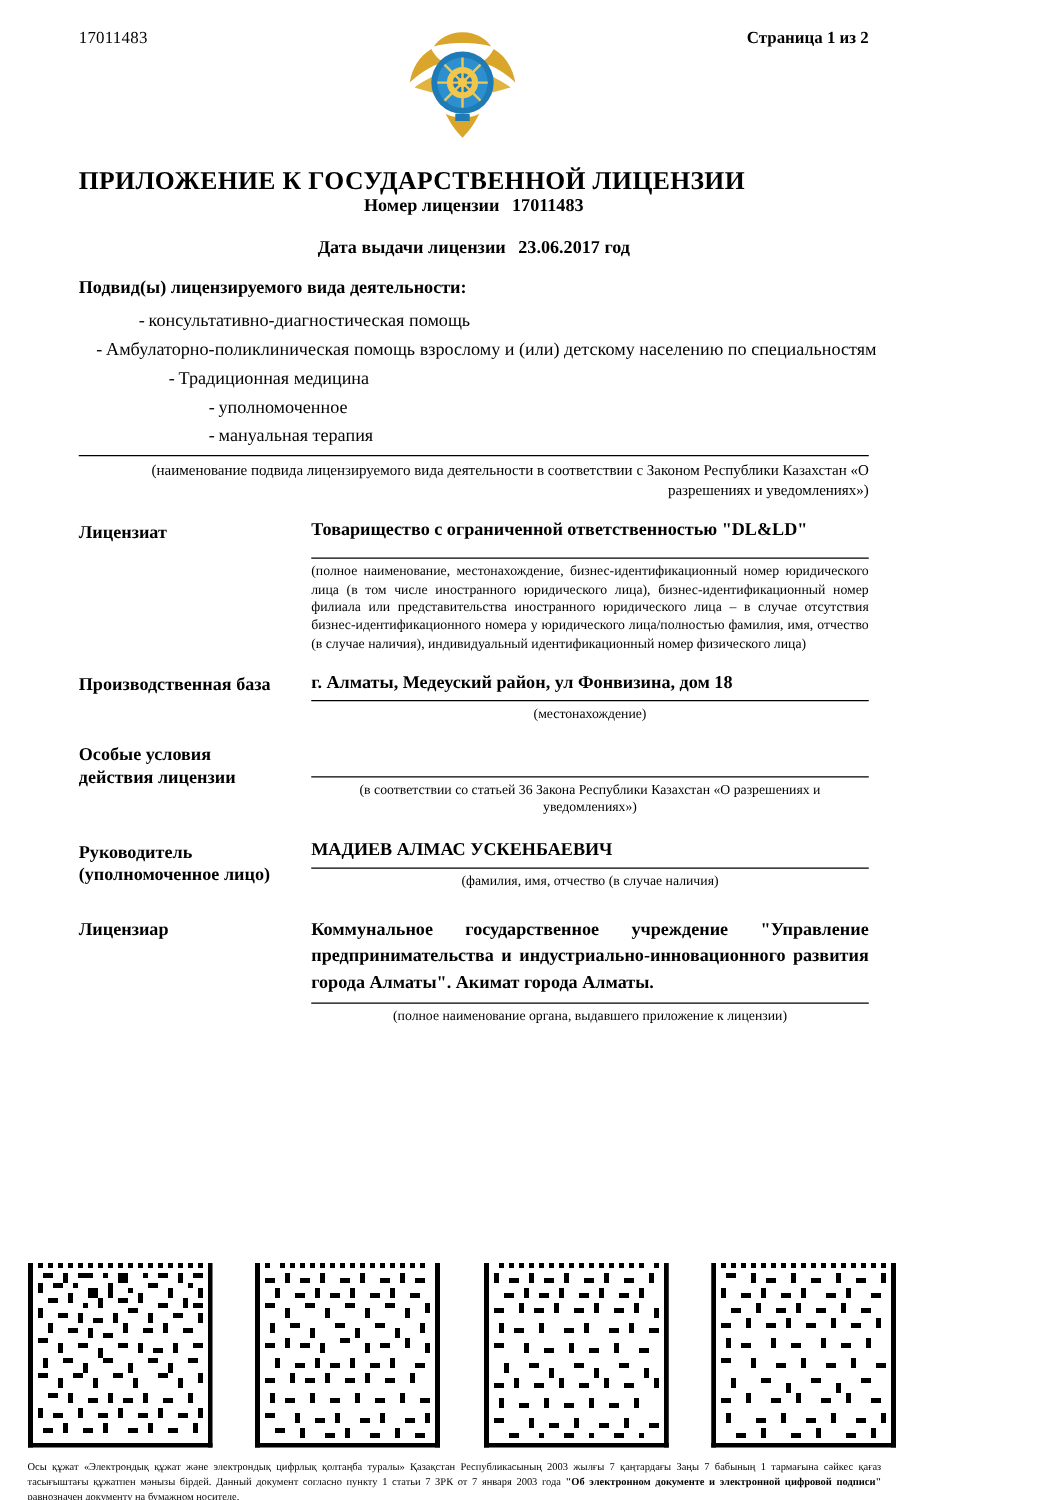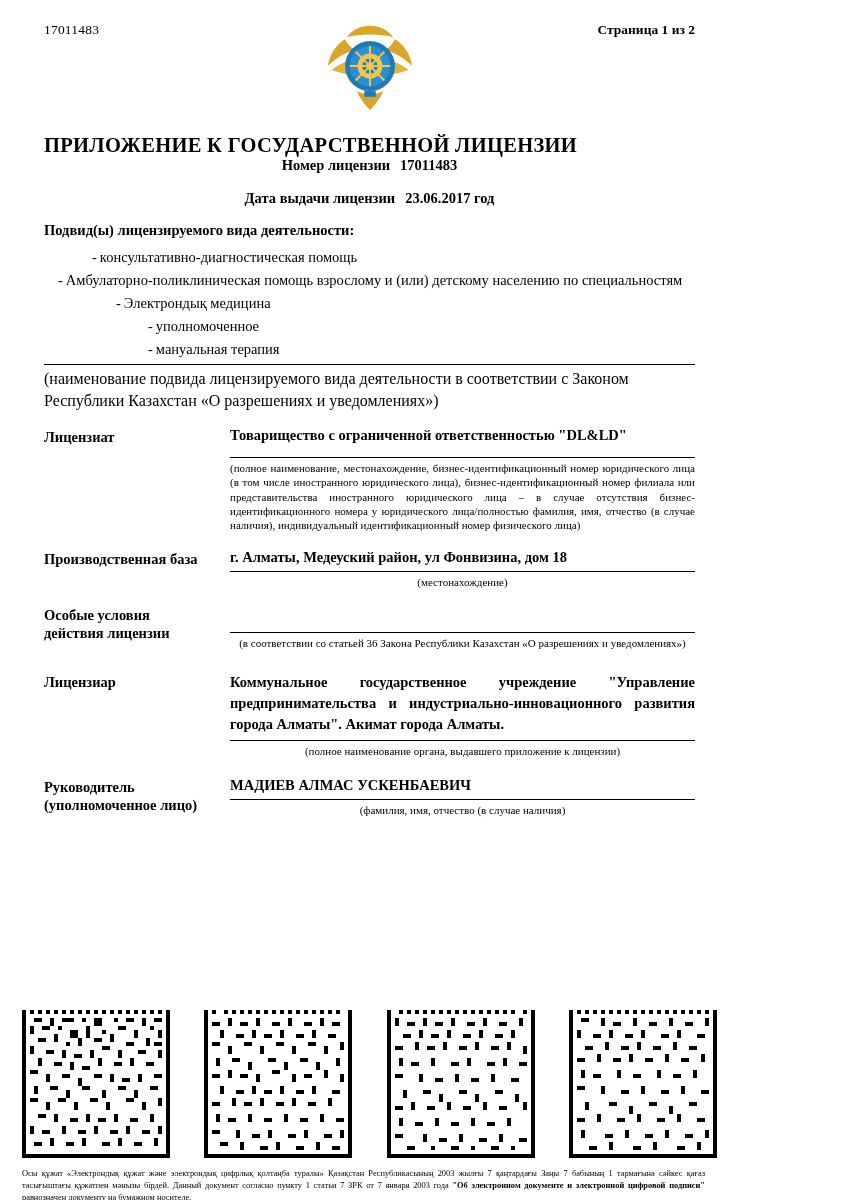--- a/index.html
+++ b/index.html
@@ -13,21 +13,21 @@
     font-family: "Liberation Serif", serif;
     color: #000000;
     position: relative;
     overflow: hidden;
   }
   .page {
     position: relative;
     width: 739px;
     height: 1200px;
     box-sizing: border-box;
-    padding: 22px 44px 0 44px;
+    padding: 22px 44px 0 63px;
   }
   
   .top-row {
     display: flex;
     justify-content: space-between;
     align-items: flex-start;
     font-size: 13.5px;
   }
   .doc-number { letter-spacing: 0.2px; }
   .page-count { font-weight: bold; font-size: 13.5px; }
@@ -66,22 +66,22 @@
 
   .subtypes { margin-top: 10px; font-size: 14.5px; }
   .subtypes div { margin-bottom: 6px; white-space: nowrap; }
   .dash { margin-right: 3px; }
 
   .rule {
     border-top: 1px solid #000;
     margin-top: 6px;
   }
   .caption {
-    font-size: 16px;
-    text-align: left;
+    font-size: 12px;
+    text-align: right;
     line-height: 1.35;
     padding: 3px 0 0 0;
   }
 
   
   .field {
     display: flex;
     margin-top: 16px;
   }
   .field .lbl {
@@ -180,21 +180,21 @@
   </div>
   <div class="lic-line lic-line2">
     <span>Дата выдачи лицензии</span><span class="spacer"></span><span>23.06.2017 год</span>
   </div>
 
   <div class="section-label">Подвид(ы) лицензируемого вида деятельности:</div>
 
   <div class="subtypes">
     <div style="padding-left:48px"><span class="dash">-</span><span>консультативно-диагностическая помощь</span></div>
     <div style="padding-left:14px"><span class="dash">-</span><span>Амбулаторно-поликлиническая помощь взрослому и (или) детскому населению по специальностям</span></div>
-    <div style="padding-left:72px"><span class="dash">-</span><span>Электрондық медицина</span></div>
+    <div style="padding-left:72px"><span class="dash">-</span><span>Традиционная медицина</span></div>
     <div style="padding-left:104px"><span class="dash">-</span><span>уполномоченное</span></div>
     <div style="padding-left:104px"><span class="dash">-</span><span>мануальная терапия</span></div>
   </div>
 
   <div class="rule"></div>
   <div class="caption">(наименование подвида лицензируемого вида деятельности в соответствии с Законом Республики Казахстан «О разрешениях и уведомлениях»)</div>
 
   <div class="field">
     <div class="lbl">Лицензиат</div>
     <div class="val">
@@ -219,40 +219,40 @@
       <div>Особые условия</div>
       <div>действия лицензии</div>
     </div>
     <div class="val">
       <div style="height:22px"></div>
       <div class="rule"></div>
       <div class="caption">(в соответствии со статьей 36 Закона Республики Казахстан «О разрешениях и уведомлениях»)</div>
     </div>
   </div>
 
-  <div class="field" style="margin-top:22px">
-    <div class="lbl">Лицензиар</div>
-    <div class="val">
-      <div class="justified">Коммунальное государственное учреждение "Управление</div>
-      <div class="justified">предпринимательства и индустриально-инновационного развития</div>
-      <div class="justified last">города Алматы". Акимат города Алматы.</div>
-      <div class="rule"></div>
-      <div class="caption">(полное наименование органа, выдавшего приложение к лицензии)</div>
-    </div>
-  </div>
-
   <div class="field" style="margin-top:18px">
     <div class="lbl">
       <div>Руководитель</div>
       <div>(уполномоченное лицо)</div>
     </div>
     <div class="val">
       <div class="bold">МАДИЕВ АЛМАС УСКЕНБАЕВИЧ</div>
       <div class="rule"></div>
       <div class="caption">(фамилия, имя, отчество (в случае наличия)</div>
+    </div>
+  </div>
+
+  <div class="field" style="margin-top:22px">
+    <div class="lbl">Лицензиар</div>
+    <div class="val">
+      <div class="justified">Коммунальное государственное учреждение "Управление</div>
+      <div class="justified">предпринимательства и индустриально-инновационного развития</div>
+      <div class="justified last">города Алматы". Акимат города Алматы.</div>
+      <div class="rule"></div>
+      <div class="caption">(полное наименование органа, выдавшего приложение к лицензии)</div>
     </div>
   </div>
 
   <div class="barcodes">
     <svg class="qr" viewBox="0 0 37 37" shape-rendering="crispEdges">
       <rect width="37" height="37" fill="#fff"></rect>
       <g fill="#000">
         <rect x="0" y="0" width="1" height="37"></rect>
           <rect x="0" y="36" width="37" height="1"></rect>
         <rect x="0" y="0" width="37" height="1" opacity="0"></rect>

